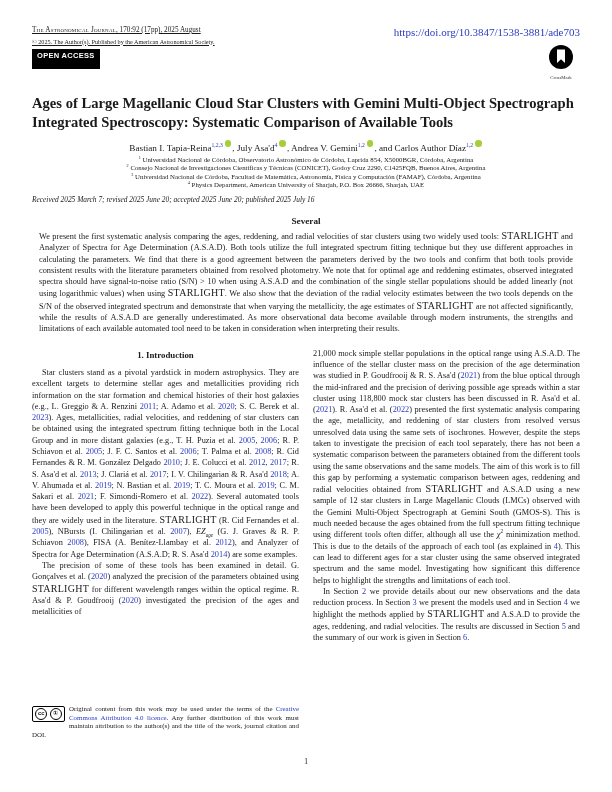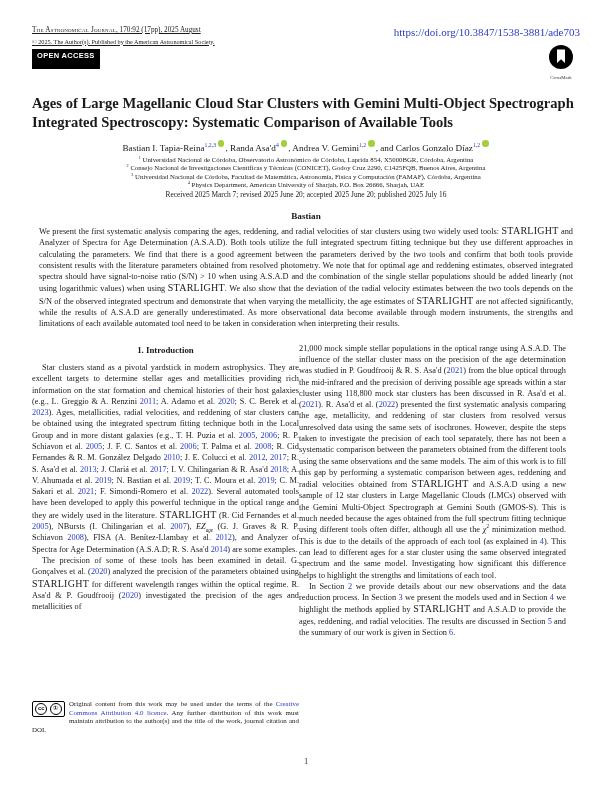--- a/index.html
+++ b/index.html
@@ -19,26 +19,26 @@
     font-size:7.5px;padding:2px 5px 8px;margin-top:3px;letter-spacing:.3px;}
   .hdr-right{display:flex;flex-direction:column;align-items:flex-end;}
   .doi-link{font-size:11px;color:#2a3cc0;text-decoration:none;}
   .crossmark{margin-top:6px;margin-right:6px;display:flex;flex-direction:column;align-items:center;cursor:pointer;}
   .crossmark-caption{font-size:4.8px;color:#333;margin-top:1px;}
   
   .title{font-size:14.6px;font-weight:bold;text-align:left;line-height:18.5px;margin-top:14px;}
   .authors{font-size:9.2px;text-align:center;margin-top:9px;}
   .affils{margin-top:3px;}
   .affil-line{font-size:6.8px;text-align:center;line-height:8.6px;color:#222;}
-  .dates{font-size:7.4px;text-align:center;}
+  .dates{font-size:7.4px;font-style:italic;margin-top:5px;}
   .abs-head{font-size:9.2px;font-weight:bold;text-align:center;margin-top:12px;}
   .abs-text{font-size:8.3px;line-height:11.3px;text-align:justify;margin-top:4px;padding:0 7px;}
   .thesaurus{font-size:8.3px;margin-top:9px;padding:0 7px;}
   
-  .columns{display:flex;margin-top:13px;height:392px;overflow:hidden;}
+  .columns{display:flex;gap:14px;margin-top:13px;height:392px;overflow:hidden;}
   .col{width:267px;font-size:8.3px;line-height:11.3px;text-align:justify;}
   .col-left{display:flex;flex-direction:column;}
   .sec-head{font-size:8.8px;font-weight:bold;text-align:center;margin:2px 0 6px;}
   .col p{margin:0;}
   .ind{text-indent:10px;}
   
   .lnk{color:#2a3cc0;cursor:pointer;}
   .sc{font-size:10px;letter-spacing:.25px;}
   .it{font-style:italic;}
   .sup{vertical-align:super;font-size:.62em;line-height:0;}
@@ -74,32 +74,32 @@
             <path d="M9 5.5 L17 5.5 L17 19 L13 15.2 L9 19 Z" fill="#fff"></path>
           </svg>
         </span>
         <span class="crossmark-caption">CrossMark</span>
       </div>
     </div>
   </div>
 
   <div class="title">Ages of Large Magellanic Cloud Star Clusters with Gemini Multi-Object Spectrograph Integrated Spectroscopy: Systematic Comparison of Available Tools</div>
 
-  <div class="authors"><span>Bastian I. Tapia-Reina</span><span class="sup lnk">1,2,3</span><span class="orcid"></span><span>, Randa Asa'd</span><span class="sup lnk">4</span><span class="orcid"></span><span>, Andrea V. Gemini</span><span class="sup lnk">1,2</span><span class="orcid"></span><span>, and Carlos Gonzalo Díaz</span><span class="sup lnk">1,2</span><span class="orcid"></span></div>
+  <div class="authors"><span>Bastian I. Tapia-Reina</span><span class="sup lnk">1,2,3</span><span class="orcid"></span><span>, July Asa'd</span><span class="sup lnk">4</span><span class="orcid"></span><span>, Andrea V. Gemini</span><span class="sup lnk">1,2</span><span class="orcid"></span><span>, and Carlos Author Díaz</span><span class="sup lnk">1,2</span><span class="orcid"></span></div>
 
   <div class="affils">
     <div class="affil-line"><span class="sup">1</span><span> Universidad Nacional de Córdoba, Observatorio Astronómico de Córdoba, Laprida 854, X5000BGR, Córdoba, Argentina</span></div>
     <div class="affil-line"><span class="sup">2</span><span> Consejo Nacional de Investigaciones Científicas y Técnicas (CONICET), Godoy Cruz 2290, C1425FQB, Buenos Aires, Argentina</span></div>
     <div class="affil-line"><span class="sup">3</span><span> Universidad Nacional de Córdoba, Facultad de Matemática, Astronomía, Física y Computación (FAMAF), Córdoba, Argentina</span></div>
     <div class="affil-line"><span class="sup">4</span><span> Physics Department, American University of Sharjah, P.O. Box 26666, Sharjah, UAE</span></div>
   </div>
 
   <div class="dates">Received 2025 March 7; revised 2025 June 20; accepted 2025 June 20; published 2025 July 16</div>
 
-  <div class="abs-head">Bastian</div>
+  <div class="abs-head">Several</div>
   <div class="abs-text"><span>We present the first systematic analysis comparing the ages, reddening, and radial velocities of star clusters using two widely used tools: </span><span class="sc">STARLIGHT</span><span> and Analyzer of Spectra for Age Determination (A.S.A.D). Both tools utilize the full integrated spectrum fitting technique but they use different approaches in calculating the parameters. We find that there is a good agreement between the parameters derived by the two tools and confirm that both tools provide consistent results with the literature parameters obtained from resolved photometry. We note that for optimal age and reddening estimates, observed integrated spectra should have signal-to-noise ratio (S/N) &gt; 10 when using A.S.A.D and the combination of the single stellar populations should be added linearly (not using logarithmic values) when using </span><span class="sc">STARLIGHT</span><span>. We also show that the deviation of the radial velocity estimates between the two tools depends on the S/N of the observed integrated spectrum and demonstrate that when varying the metallicity, the age estimates of </span><span class="sc">STARLIGHT</span><span> are not affected significantly, while the results of A.S.A.D are generally underestimated. As more observational data become available through modern instruments, the strengths and limitations of each available automated tool need to be taken in consideration when interpreting their results.</span></div>
 
 
   <div class="columns">
     <div class="col col-left">
       <div class="sec-head">1. Introduction</div>
       <p class="ind"><span>Star clusters stand as a pivotal yardstick in modern astrophysics. They are excellent targets to determine stellar ages and metallicities providing rich information on the star formation and chemical histories of their host galaxies (e.g., L. Greggio &amp; A. Renzini </span><span class="lnk">2011</span><span>; A. Adamo et al. </span><span class="lnk">2020</span><span>; S. C. Berek et al. </span><span class="lnk">2023</span><span>). Ages, metallicities, radial velocities, and reddening of star clusters can be obtained using the integrated spectrum fitting technique both in the Local Group and in more distant galaxies (e.g., T. H. Puzia et al. </span><span class="lnk">2005</span><span>, </span><span class="lnk">2006</span><span>; R. P. Schiavon et al. </span><span class="lnk">2005</span><span>; J. F. C. Santos et al. </span><span class="lnk">2006</span><span>; T. Palma et al. </span><span class="lnk">2008</span><span>; R. Cid Fernandes &amp; R. M. González Delgado </span><span class="lnk">2010</span><span>; J. E. Colucci et al. </span><span class="lnk">2012</span><span>, </span><span class="lnk">2017</span><span>; R. S. Asa'd et al. </span><span class="lnk">2013</span><span>; J. Clariá et al. </span><span class="lnk">2017</span><span>; I. V. Chilingarian &amp; R. Asa'd </span><span class="lnk">2018</span><span>; A. V. Ahumada et al. </span><span class="lnk">2019</span><span>; N. Bastian et al. </span><span class="lnk">2019</span><span>; T. C. Moura et al. </span><span class="lnk">2019</span><span>; C. M. Sakari et al. </span><span class="lnk">2021</span><span>; F. Simondi-Romero et al. </span><span class="lnk">2022</span><span>). Several automated tools have been developed to apply this powerful technique in the optical range and they are widely used in the literature. </span><span class="sc">STARLIGHT</span><span> (R. Cid Fernandes et al. </span><span class="lnk">2005</span><span>), NBursts (I. Chilingarian et al. </span><span class="lnk">2007</span><span>), </span><span class="it">EZ</span><span class="sub it">age</span><span> (G. J. Graves &amp; R. P. Schiavon </span><span class="lnk">2008</span><span>), FISA (A. Benítez-Llambay et al. </span><span class="lnk">2012</span><span>), and Analyzer of Spectra for Age Determination (A.S.A.D; R. S. Asa'd </span><span class="lnk">2014</span><span>) are some examples.</span></p>
       <p class="ind"><span>The precision of some of these tools has been examined in detail. G. Gonçalves et al. (</span><span class="lnk">2020</span><span>) analyzed the precision of the parameters obtained using </span><span class="sc">STARLIGHT</span><span> for different wavelength ranges within the optical regime. R. Asa'd &amp; P. Goudfrooij (</span><span class="lnk">2020</span><span>) investigated the precision of the ages and metallicities of</span></p>
       <div class="footnote">
         <span class="cc-box">

